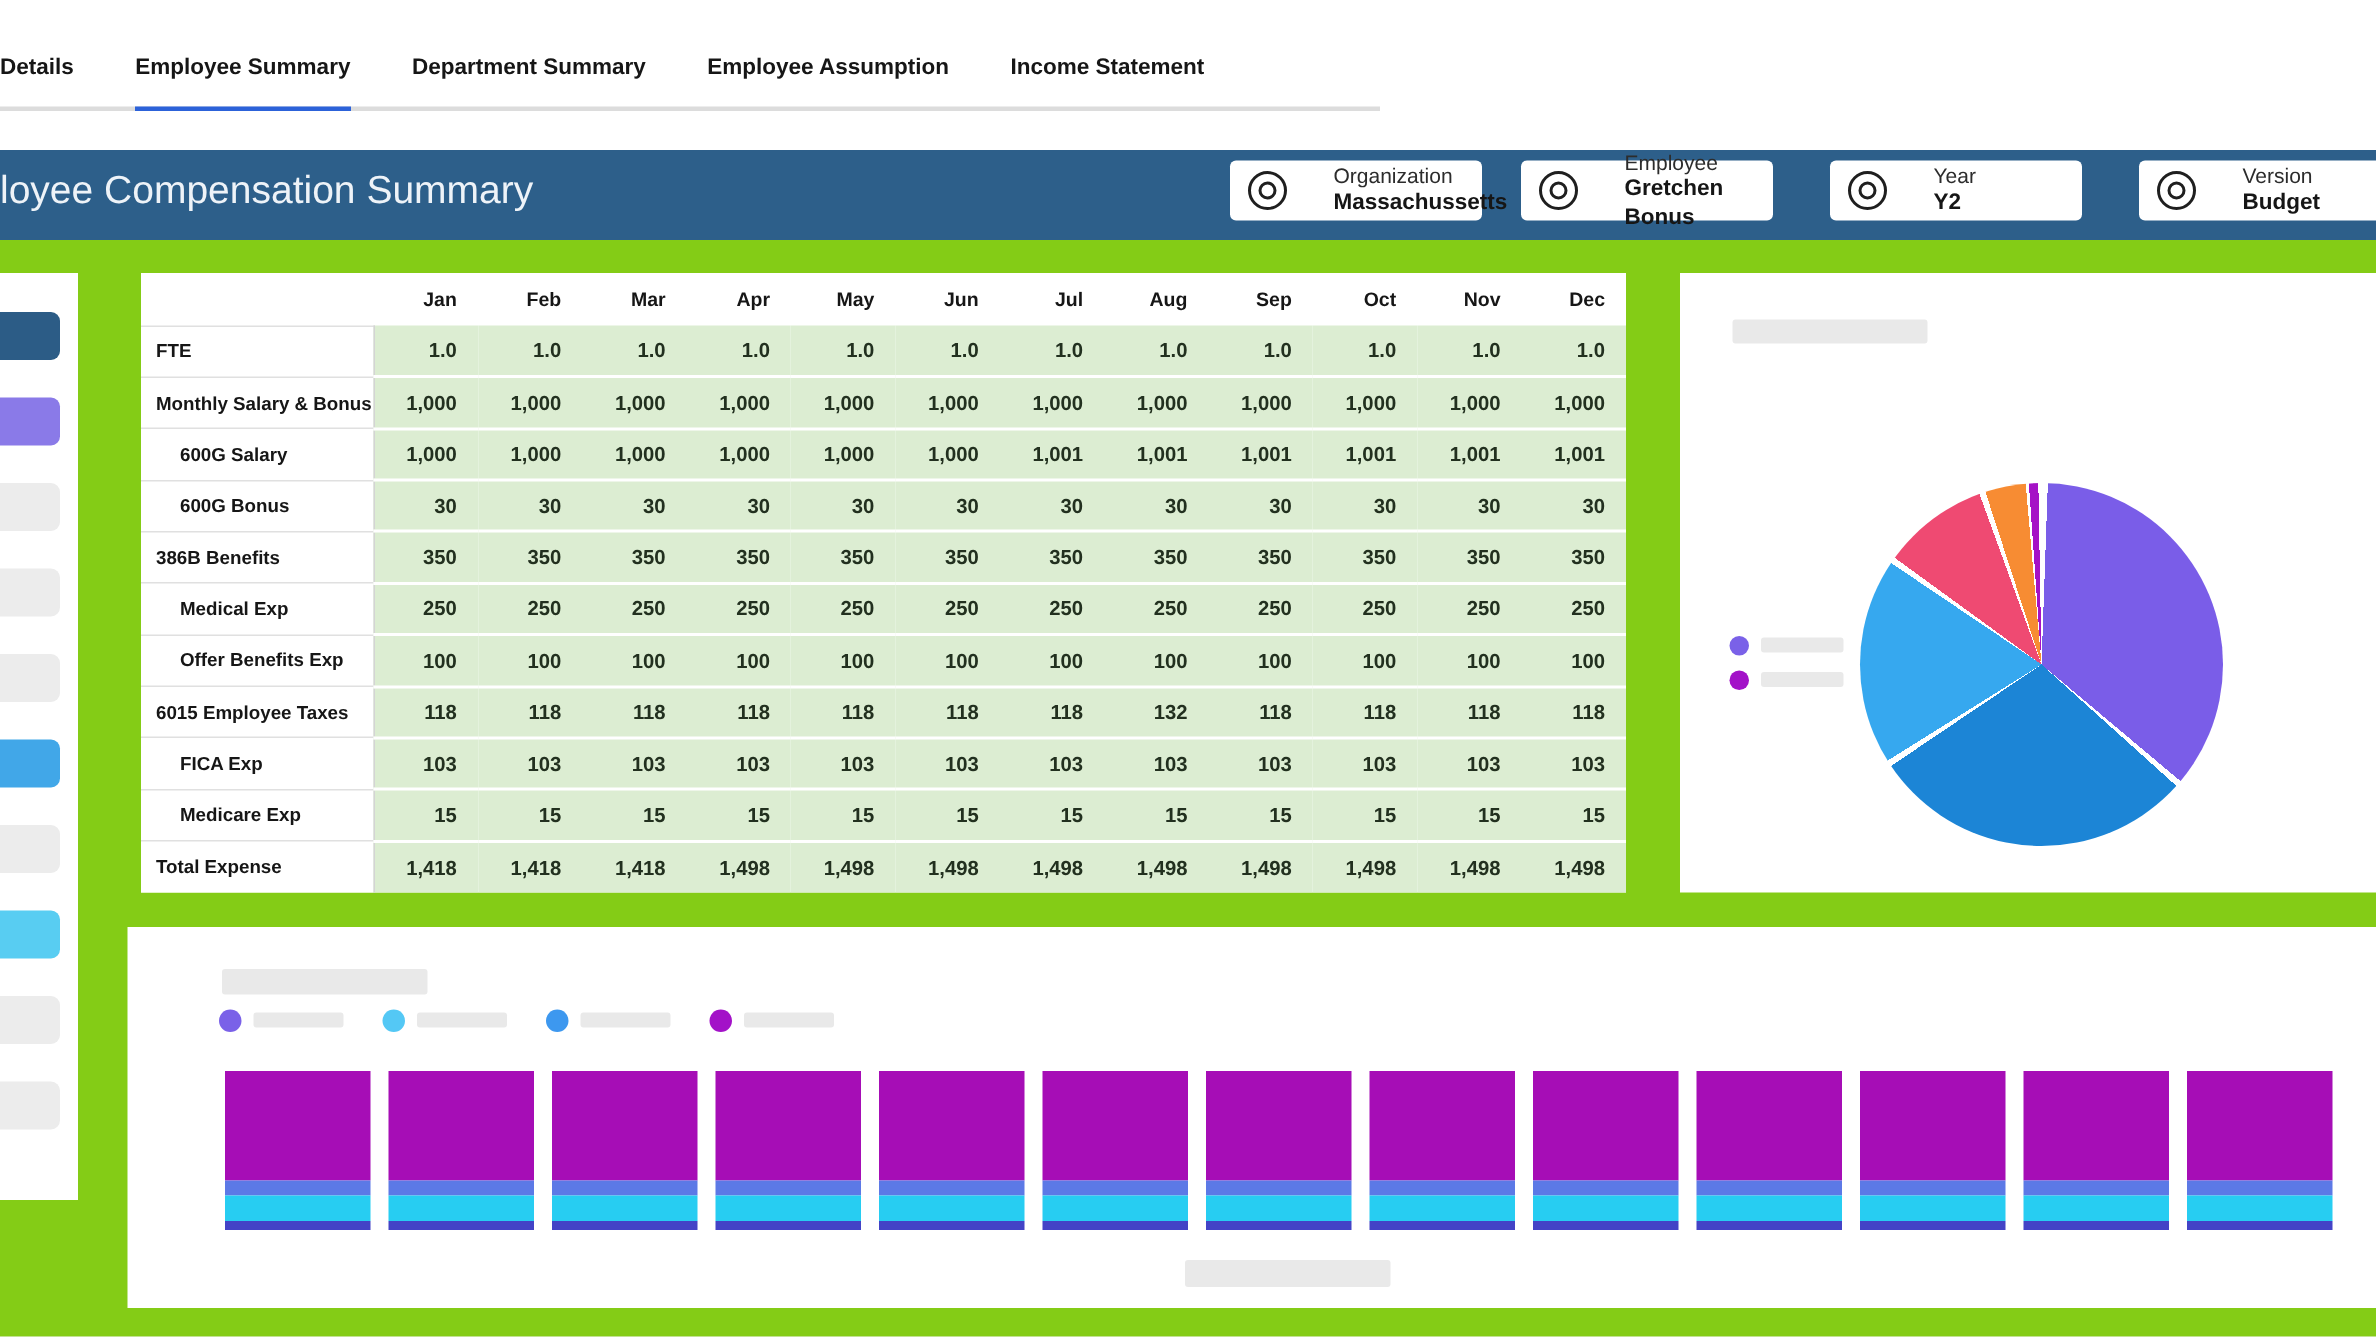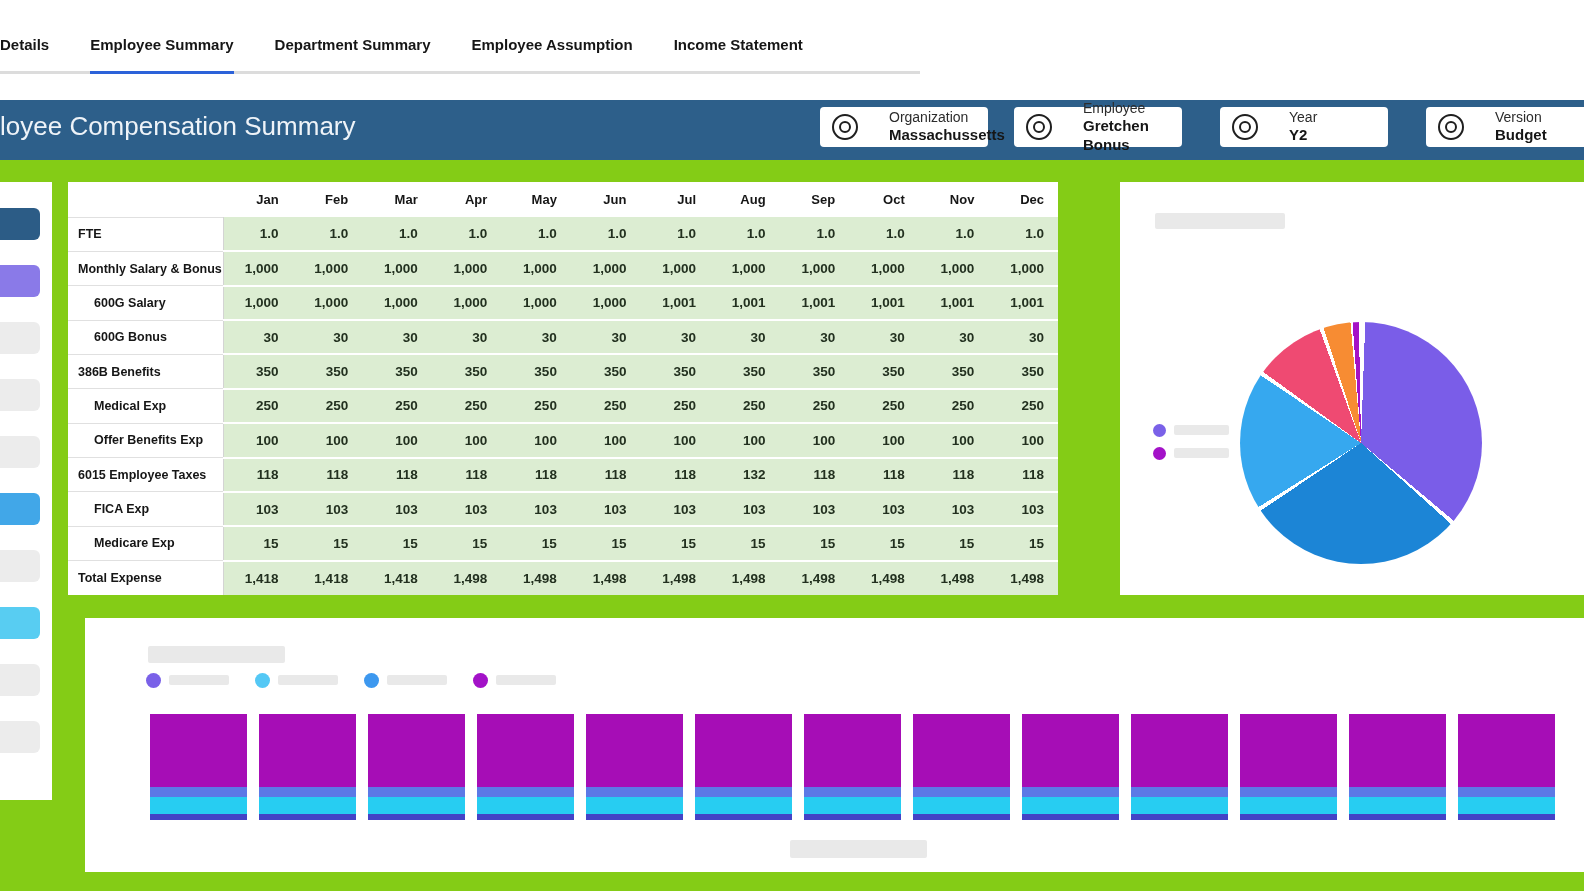--- a/index.html
+++ b/index.html
@@ -25,21 +25,21 @@
   .chip-icon { width:26px; height:26px; border:2px solid #1f1f1f; border-radius:50%;
                display:flex; align-items:center; justify-content:center; flex:0 0 auto; }
   .chip-icon span { width:12px; height:12px; border:2px solid #1f1f1f; border-radius:50%; display:block; }
   .chip-text { display:flex; flex-direction:column; margin-left:31px; line-height:1.25; }
   .chip-label { font-size:14px; color:#2c2c2c; }
   .chip-value { font-size:15px; font-weight:700; color:#161616; }
 
   
   .card { position:absolute; background:#ffffff; }
   .sidebar-card  { left:0;    top:182px; width:52px;   height:618px; overflow:hidden; }
-  .table-card    { left:68px; top:182px; width:990px;  height:413px; }
+  .table-card    { left:94px; top:182px; width:990px;  height:413px; }
   .pie-card      { left:1120px; top:182px; width:464px; height:413px; }
   .bar-card      { left:85px; top:618px; width:1499px; height:254px; }
 
   
   .sb-block { position:relative; width:48px; height:32px; border-radius:6px; margin:25px 0 0 -8px; cursor:pointer; }
   .sb-block:first-child { margin-top:26px; }
 
   
   #comp-table { width:990px; height:413px; border-collapse:collapse; table-layout:fixed; }
   #comp-table col.c-label { width:155px; }

